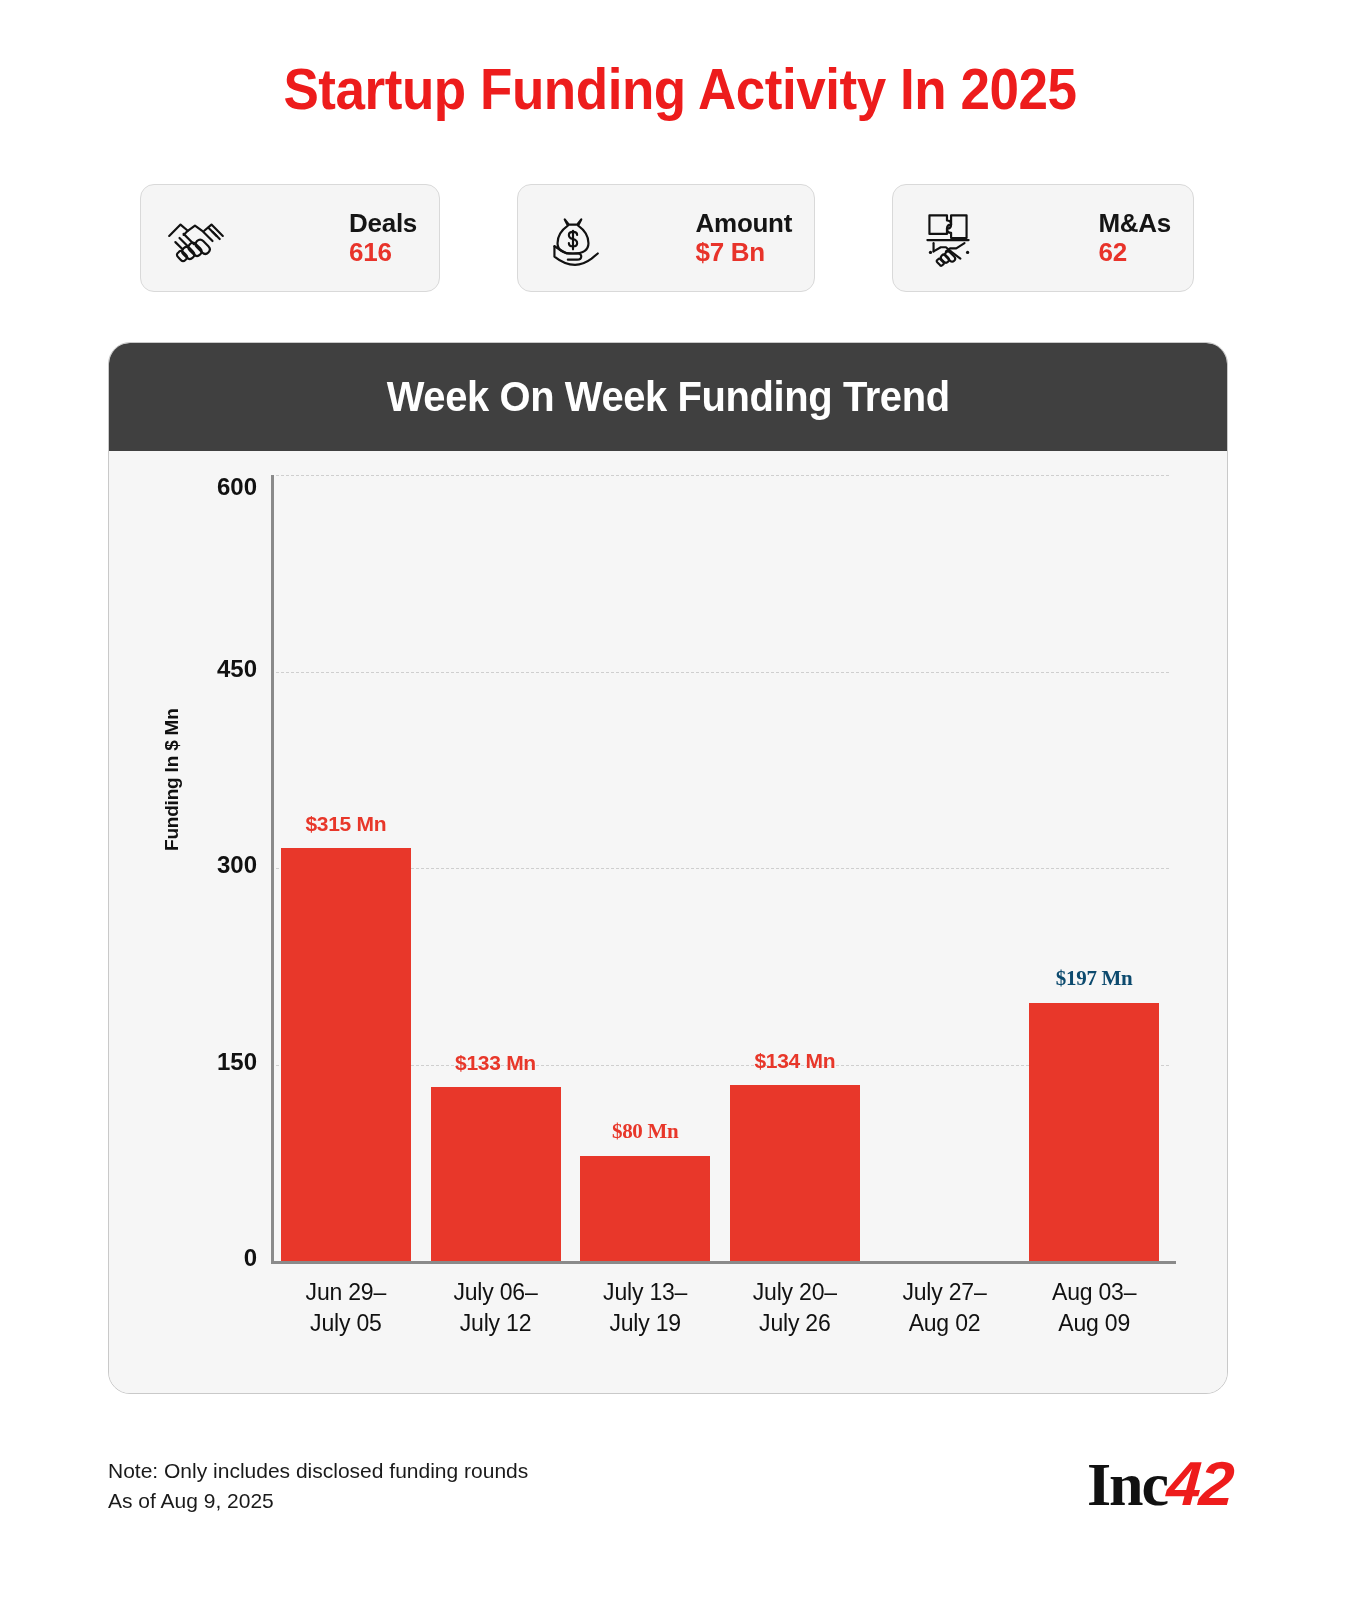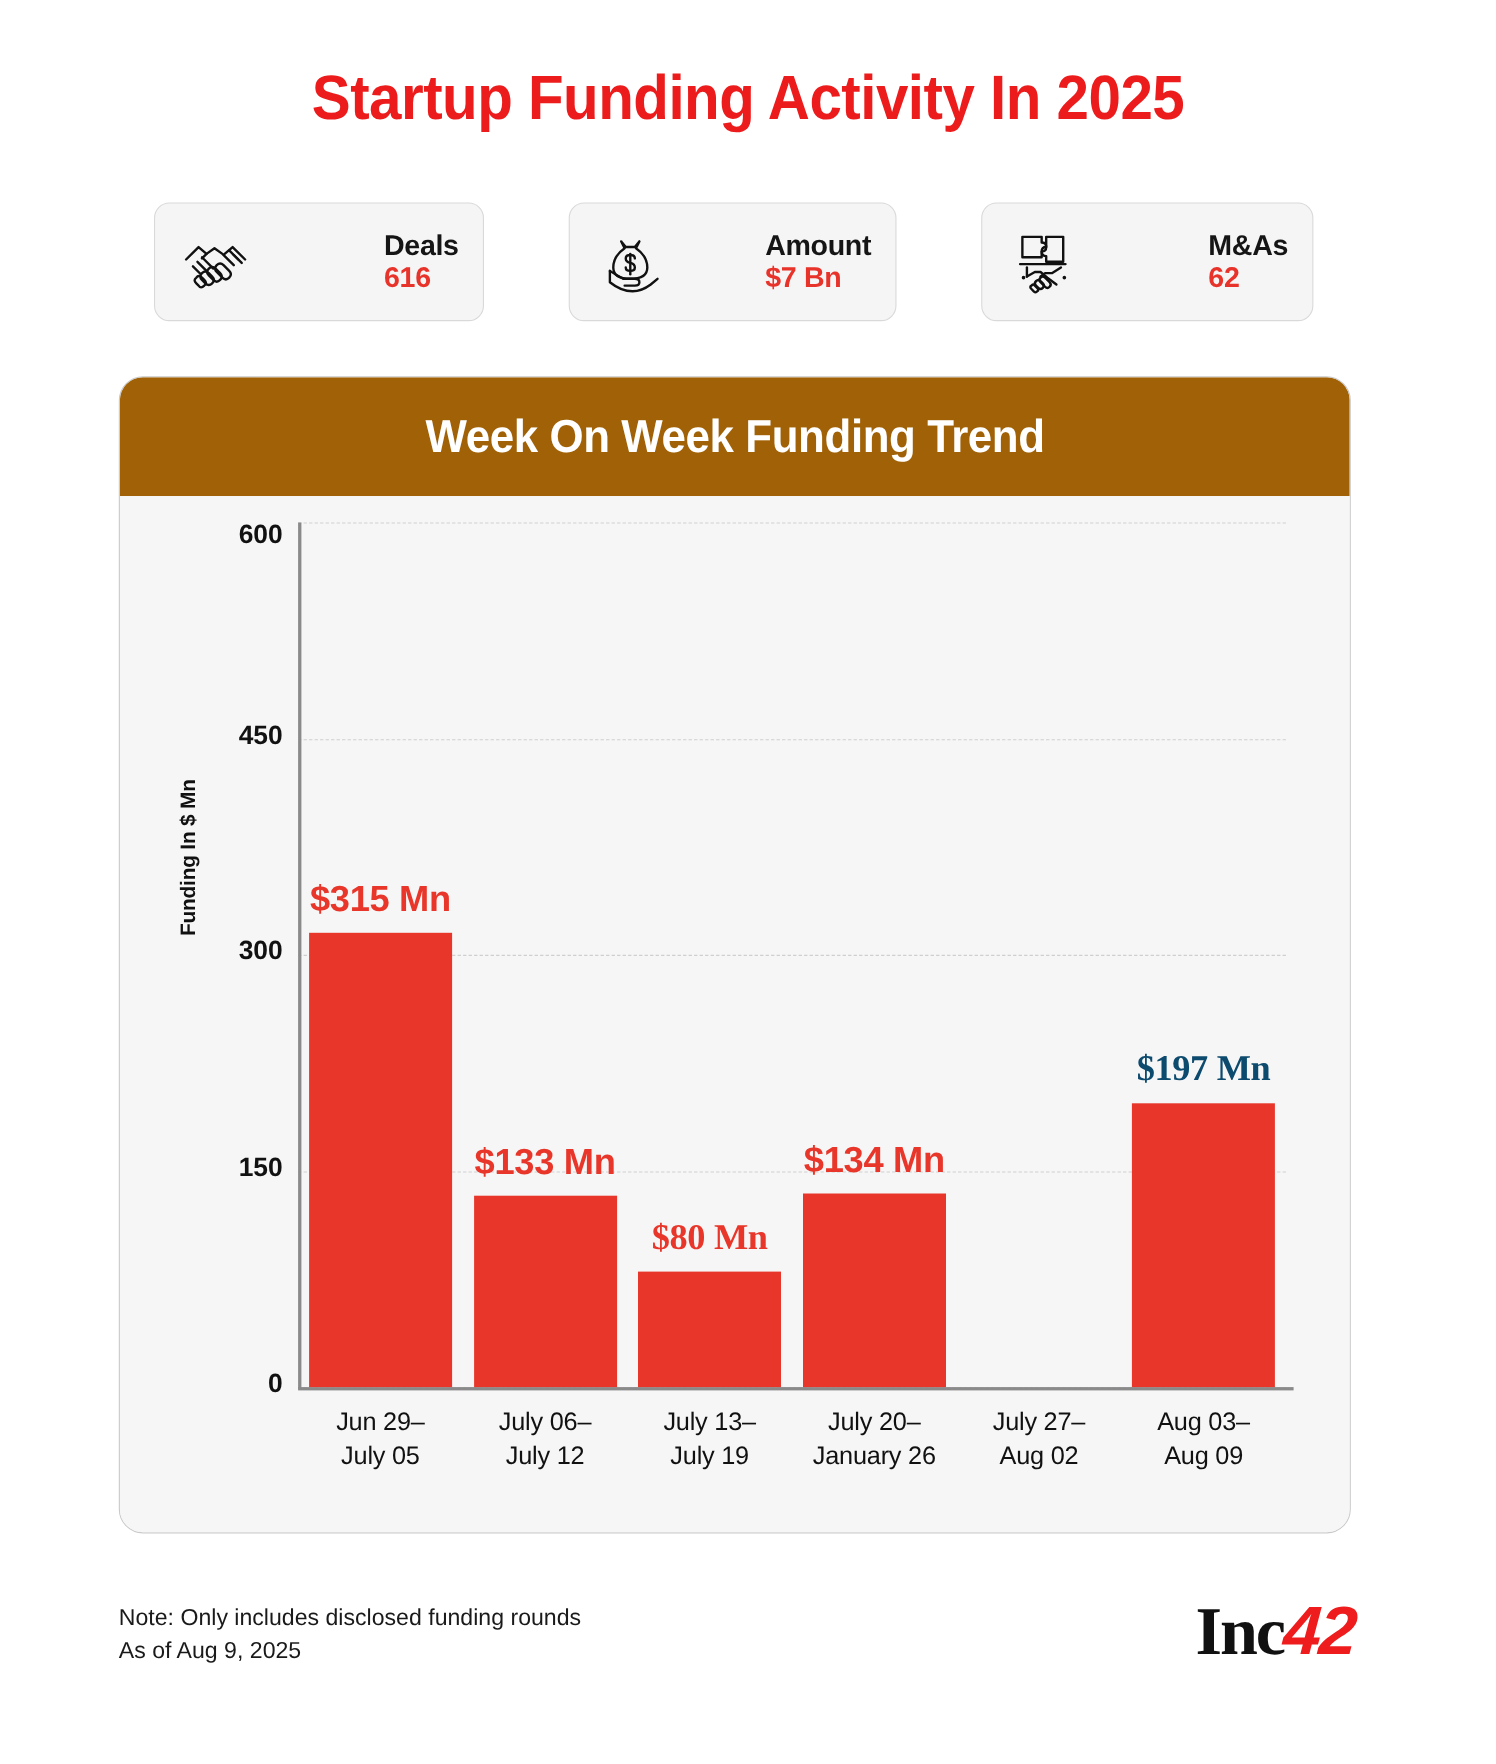--- a/index.html
+++ b/index.html
@@ -78,21 +78,21 @@
     top: 342px;
     width: 1120px;
     height: 1052px;
     border: 1.5px solid #c9c9c9;
     border-radius: 22px;
     background: #f6f6f6;
     overflow: hidden;
   }
   .chart-header {
     height: 108px;
-    background: #a16207;
+    background: #404040;
     display: flex;
     align-items: center;
     justify-content: center;
     border-radius: 20px 20px 0 0;
   }
   .chart-header-title {
     color: #ffffff;
     font-size: 42px;
     font-weight: bold;
     letter-spacing: -0.4px;
@@ -171,21 +171,21 @@
     bottom: 0;
     left: 0;
     width: 100%;
     background: #E8372A;
   }
   .bar-label {
     position: absolute;
     left: 50%;
     transform: translateX(-50%);
     white-space: nowrap;
-    font-size: 33px;
+    font-size: 21px;
     font-weight: bold;
     color: #E8372A;
     letter-spacing: -0.3px;
   }
 
   
   .x-labels {
     position: absolute;
     left: 162px;
     top: 826px;
@@ -367,21 +367,21 @@
           <div class="x-label" style="left: 134.5px;">
             <span>July 06–</span>
             <span>July 12</span>
           </div>
           <div class="x-label" style="left: 284.167px;">
             <span>July 13–</span>
             <span>July 19</span>
           </div>
           <div class="x-label" style="left: 433.833px;">
             <span>July 20–</span>
-            <span>January 26</span>
+            <span>July 26</span>
           </div>
           <div class="x-label" style="left: 583.5px;">
             <span>July 27–</span>
             <span>Aug 02</span>
           </div>
           <div class="x-label" style="left: 733.167px;">
             <span>Aug 03–</span>
             <span>Aug 09</span>
           </div>
         </div>

